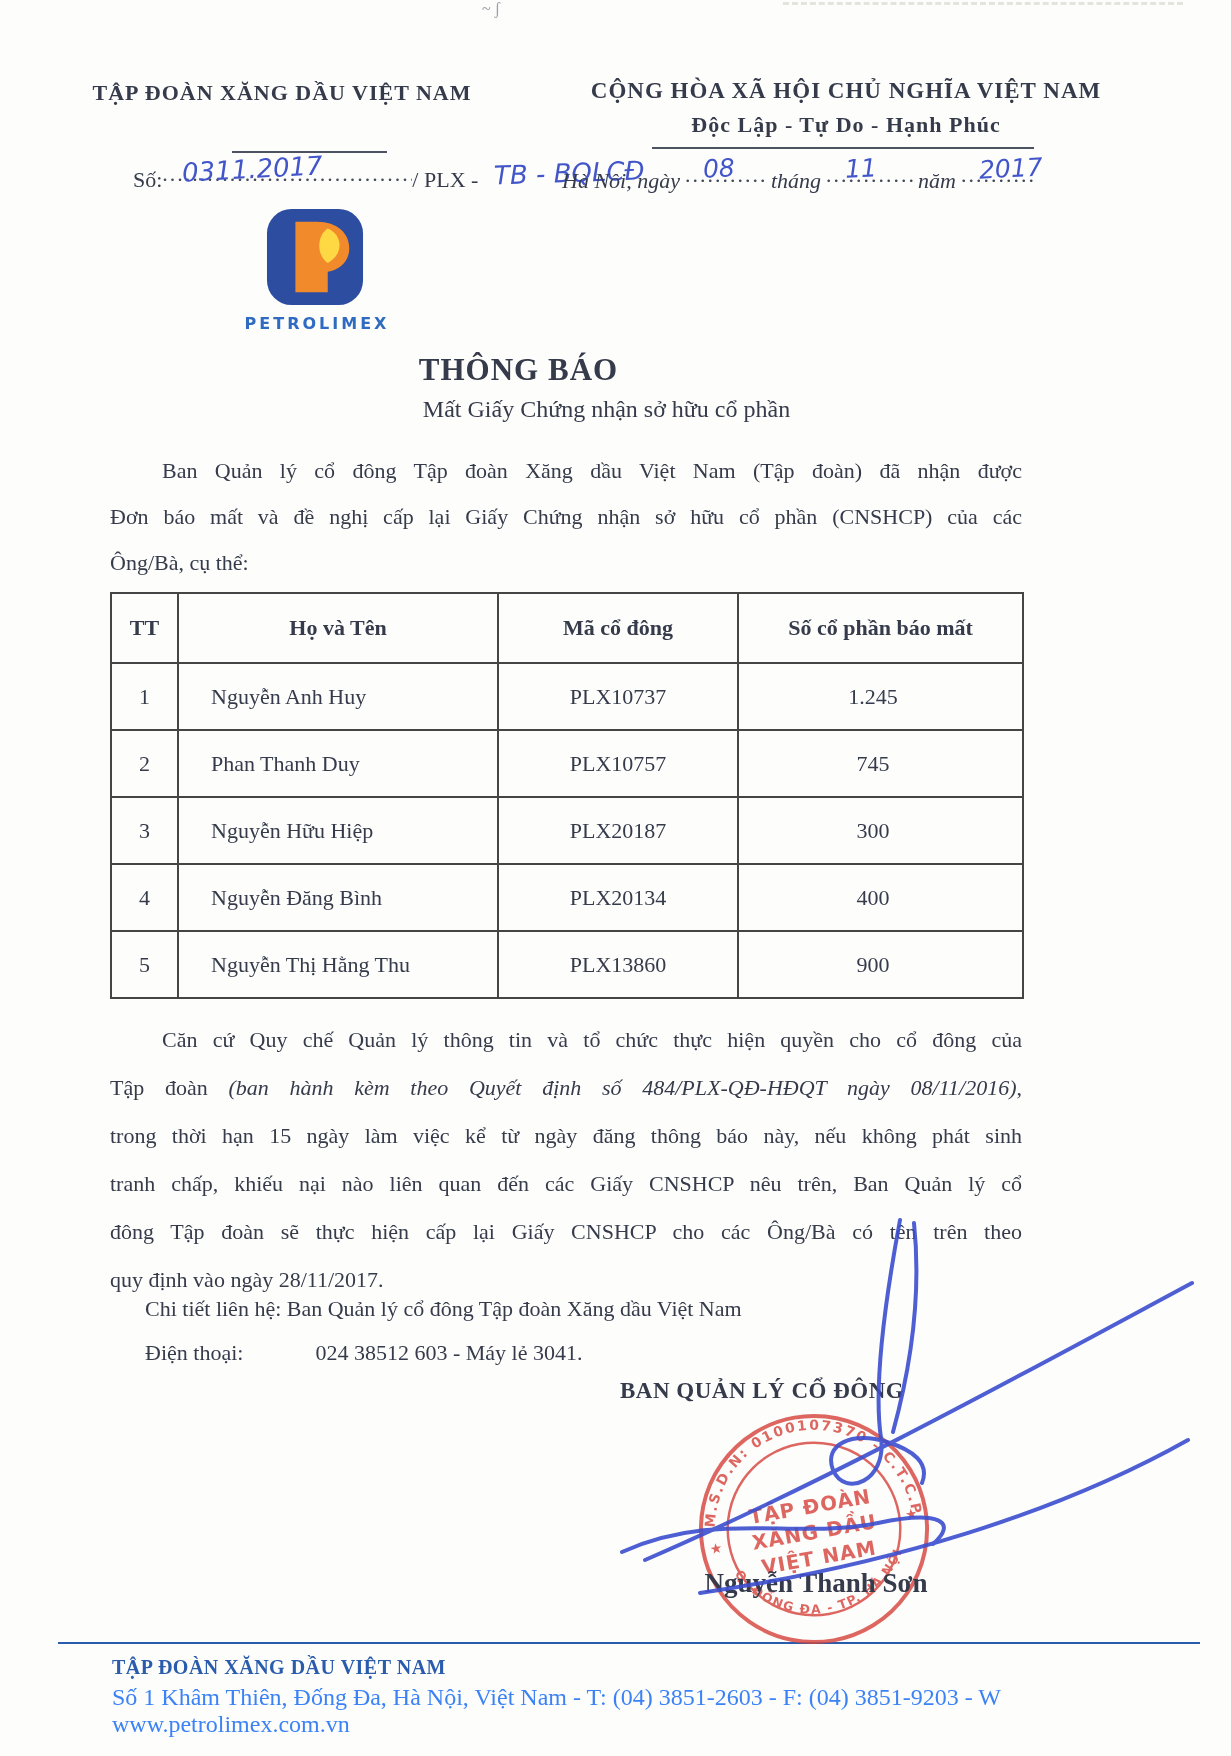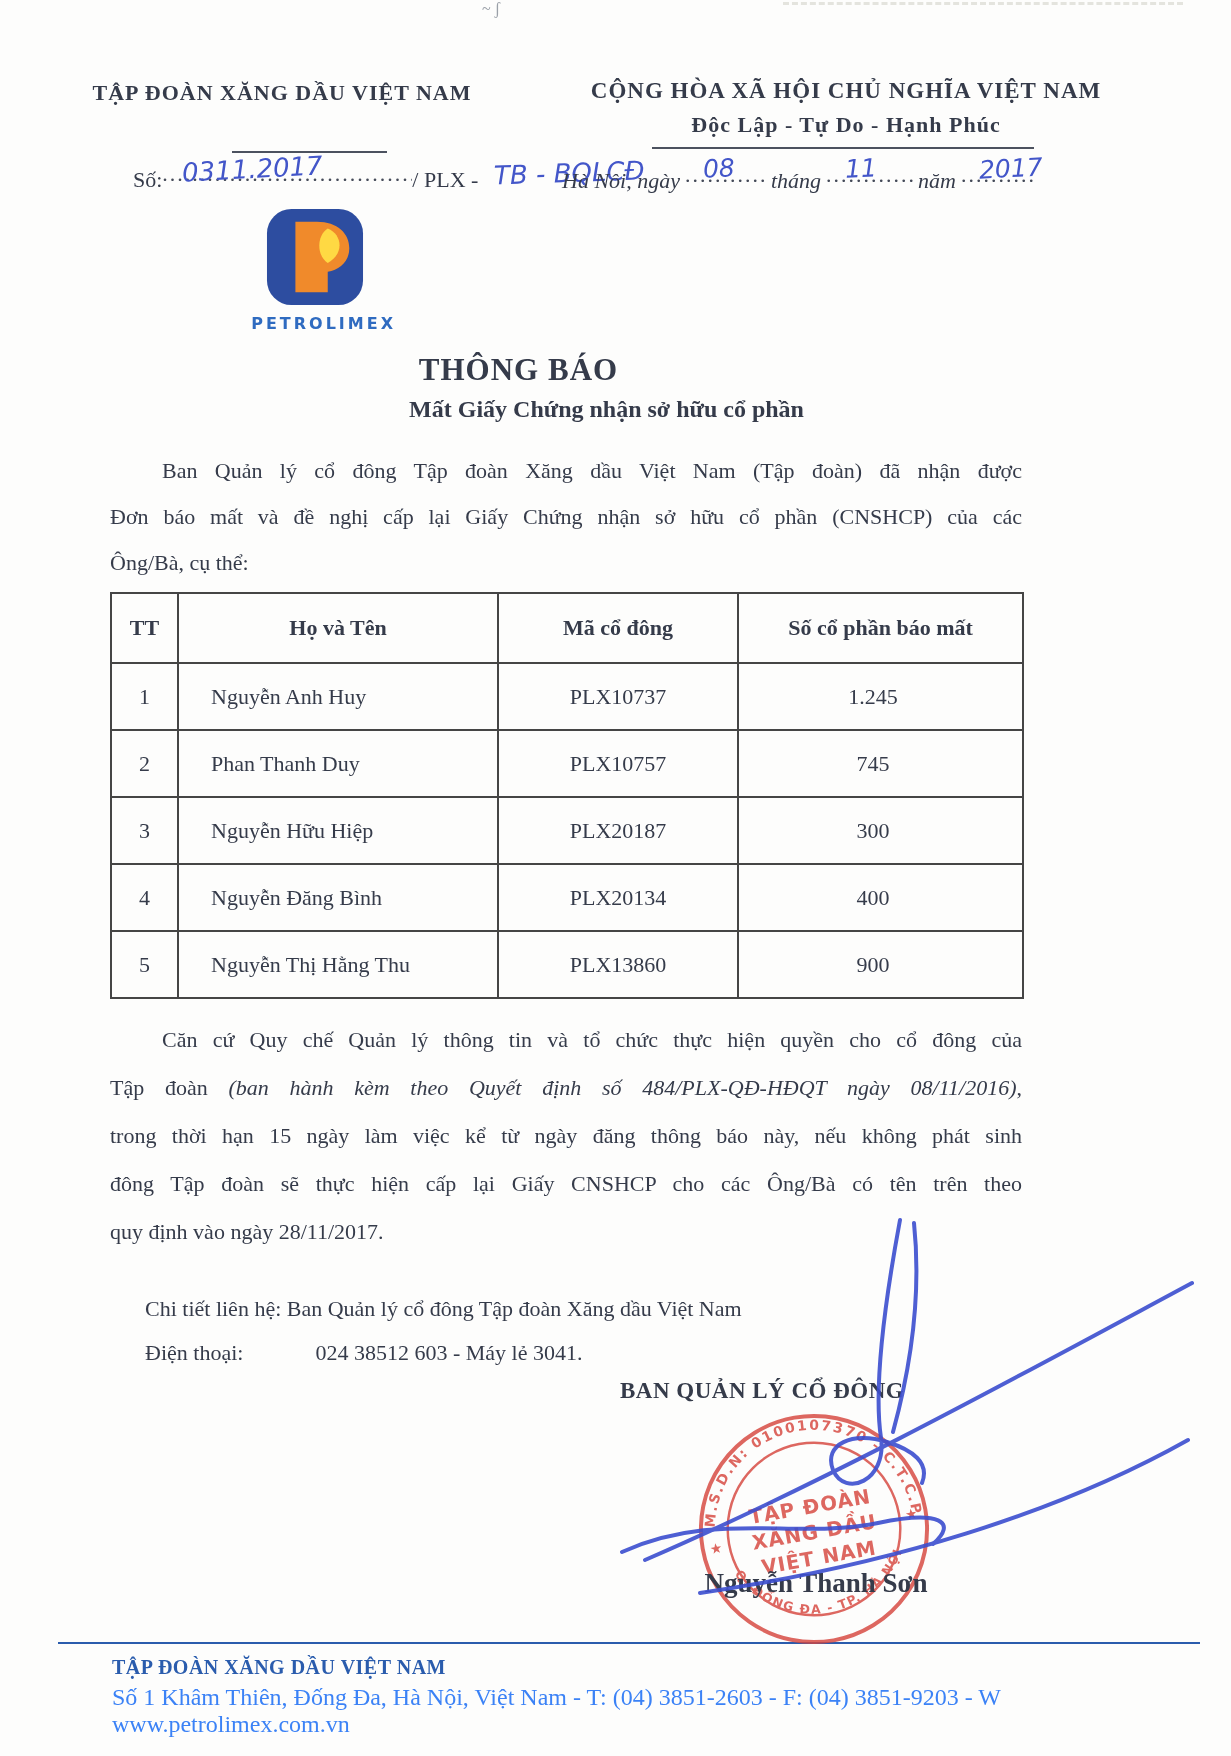--- a/index.html
+++ b/index.html
@@ -26,26 +26,26 @@
   .dots-clip{display:inline-block;width:100%;overflow:hidden;white-space:nowrap;
              letter-spacing:2px;color:#454b59;vertical-align:baseline;}
   .hand{font-family:"DejaVu Sans",sans-serif;font-style:italic;color:#4356c9;white-space:nowrap;}
   .hand-over{position:absolute;transform:rotate(-3deg);}
   .so-hand{left:20px;top:-7px;font-size:26px;}
   .date-hand{left:18px;top:-8px;font-size:25px;}
   .inline-hand{display:inline-block;position:relative;top:-5px;margin-left:16px;font-size:26px;transform:rotate(-2deg);}
 
   
   .logo-svg{left:266px;top:208px;width:98px;height:98px;}
-  .brand{top:314px;left:238px;width:158px;text-align:right;font-family:"DejaVu Sans",sans-serif;
+  .brand{top:314px;left:238px;width:158px;text-align:center;font-family:"DejaVu Sans",sans-serif;
          font-weight:bold;font-size:16px;letter-spacing:3px;color:#2f6bc0;}
 
   
   .doc-title{top:352px;left:0;width:1037px;text-align:center;font-size:31px;font-weight:bold;letter-spacing:1px;}
-  .doc-subtitle{top:396px;left:0;width:1213px;text-align:center;font-size:24px;font-weight:bold;}
+  .doc-subtitle{top:396px;left:0;width:1213px;text-align:center;font-size:24px;font-weight:normal;}
 
   
   .para{left:110px;width:912px;font-size:22px;}
   .para .ln{height:46px;line-height:46px;}
   .jl{text-align:justify;text-align-last:justify;}
   .intro{top:448px;}
   .p2{top:1016px;}
   .p2 .ln{height:48px;line-height:48px;}
   .indent{text-indent:52px;}
 
@@ -166,20 +166,21 @@
         <td class="cell-code">PLX13860</td>
         <td class="cell-shares">900</td>
       </tr>
     </tbody>
   </table>
 
   <div class="abs para p2">
     <div class="ln jl indent">Căn cứ Quy chế Quản lý thông tin và tổ chức thực hiện quyền cho cổ đông của</div>
     <div class="ln jl"><span>Tập đoàn </span><span class="i">(ban hành kèm theo Quyết định số 484/PLX-QĐ-HĐQT ngày 08/11/2016)</span><span>,</span></div>
     <div class="ln jl">trong thời hạn 15 ngày làm việc kể từ ngày đăng thông báo này, nếu không phát sinh</div>
+    <div class="ln jl">tranh chấp, khiếu nại nào liên quan đến các Giấy CNSHCP nêu trên, Ban Quản lý cổ</div>
     <div class="ln jl">đông Tập đoàn sẽ thực hiện cấp lại Giấy CNSHCP cho các Ông/Bà có tên trên theo</div>
     <div class="ln"><span>quy định vào </span><span class="b">ngày 28/11/2017</span><span>.</span></div>
   </div>
 
   <div class="abs contact1">Chi tiết liên hệ: Ban Quản lý cổ đông Tập đoàn Xăng dầu Việt Nam</div>
   <div class="abs phone">
     <span>Điện thoại:</span><span class="phone-val">024 38512 603 - Máy lẻ 3041.</span>
   </div>
 
   <div class="abs dept">BAN QUẢN LÝ CỔ ĐÔNG</div>

